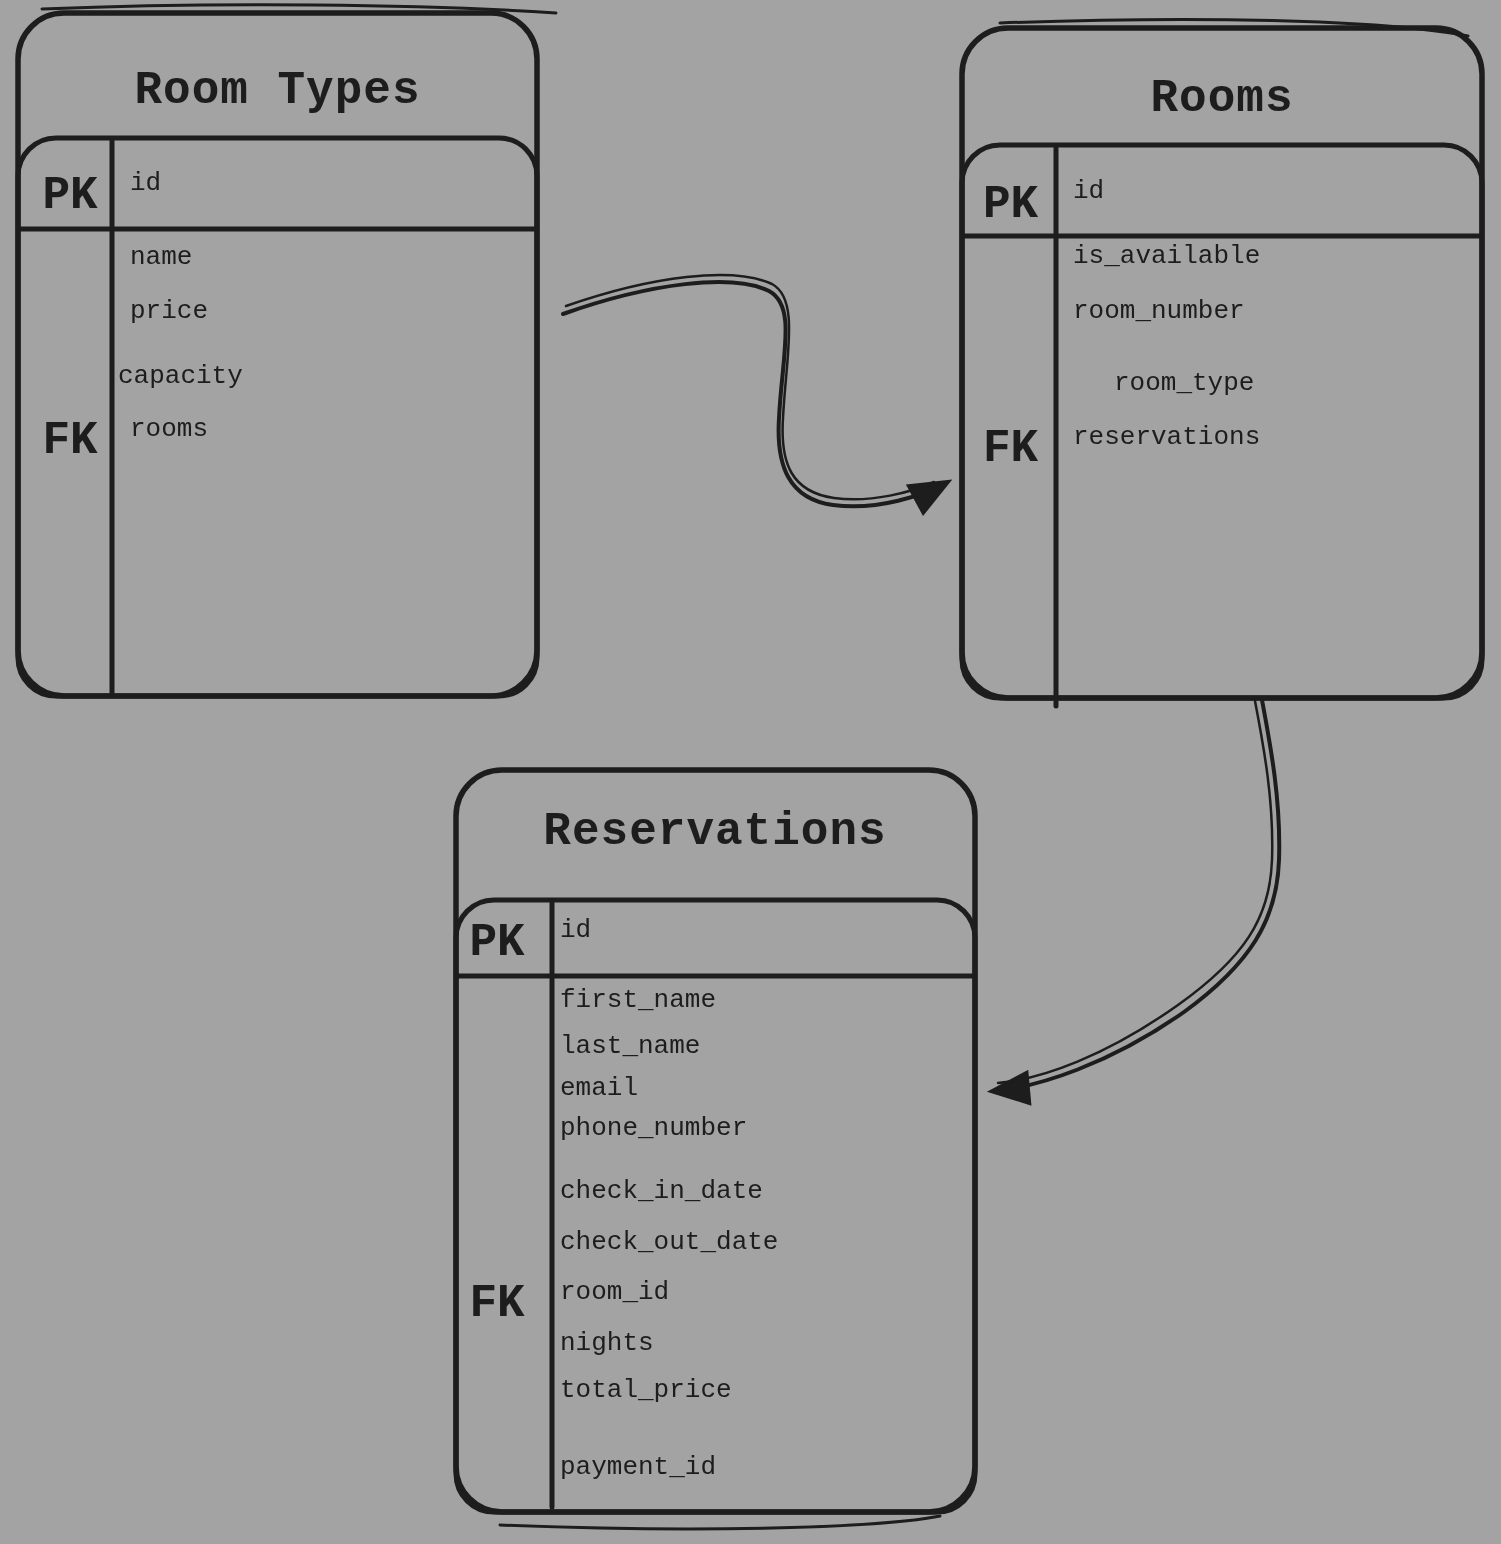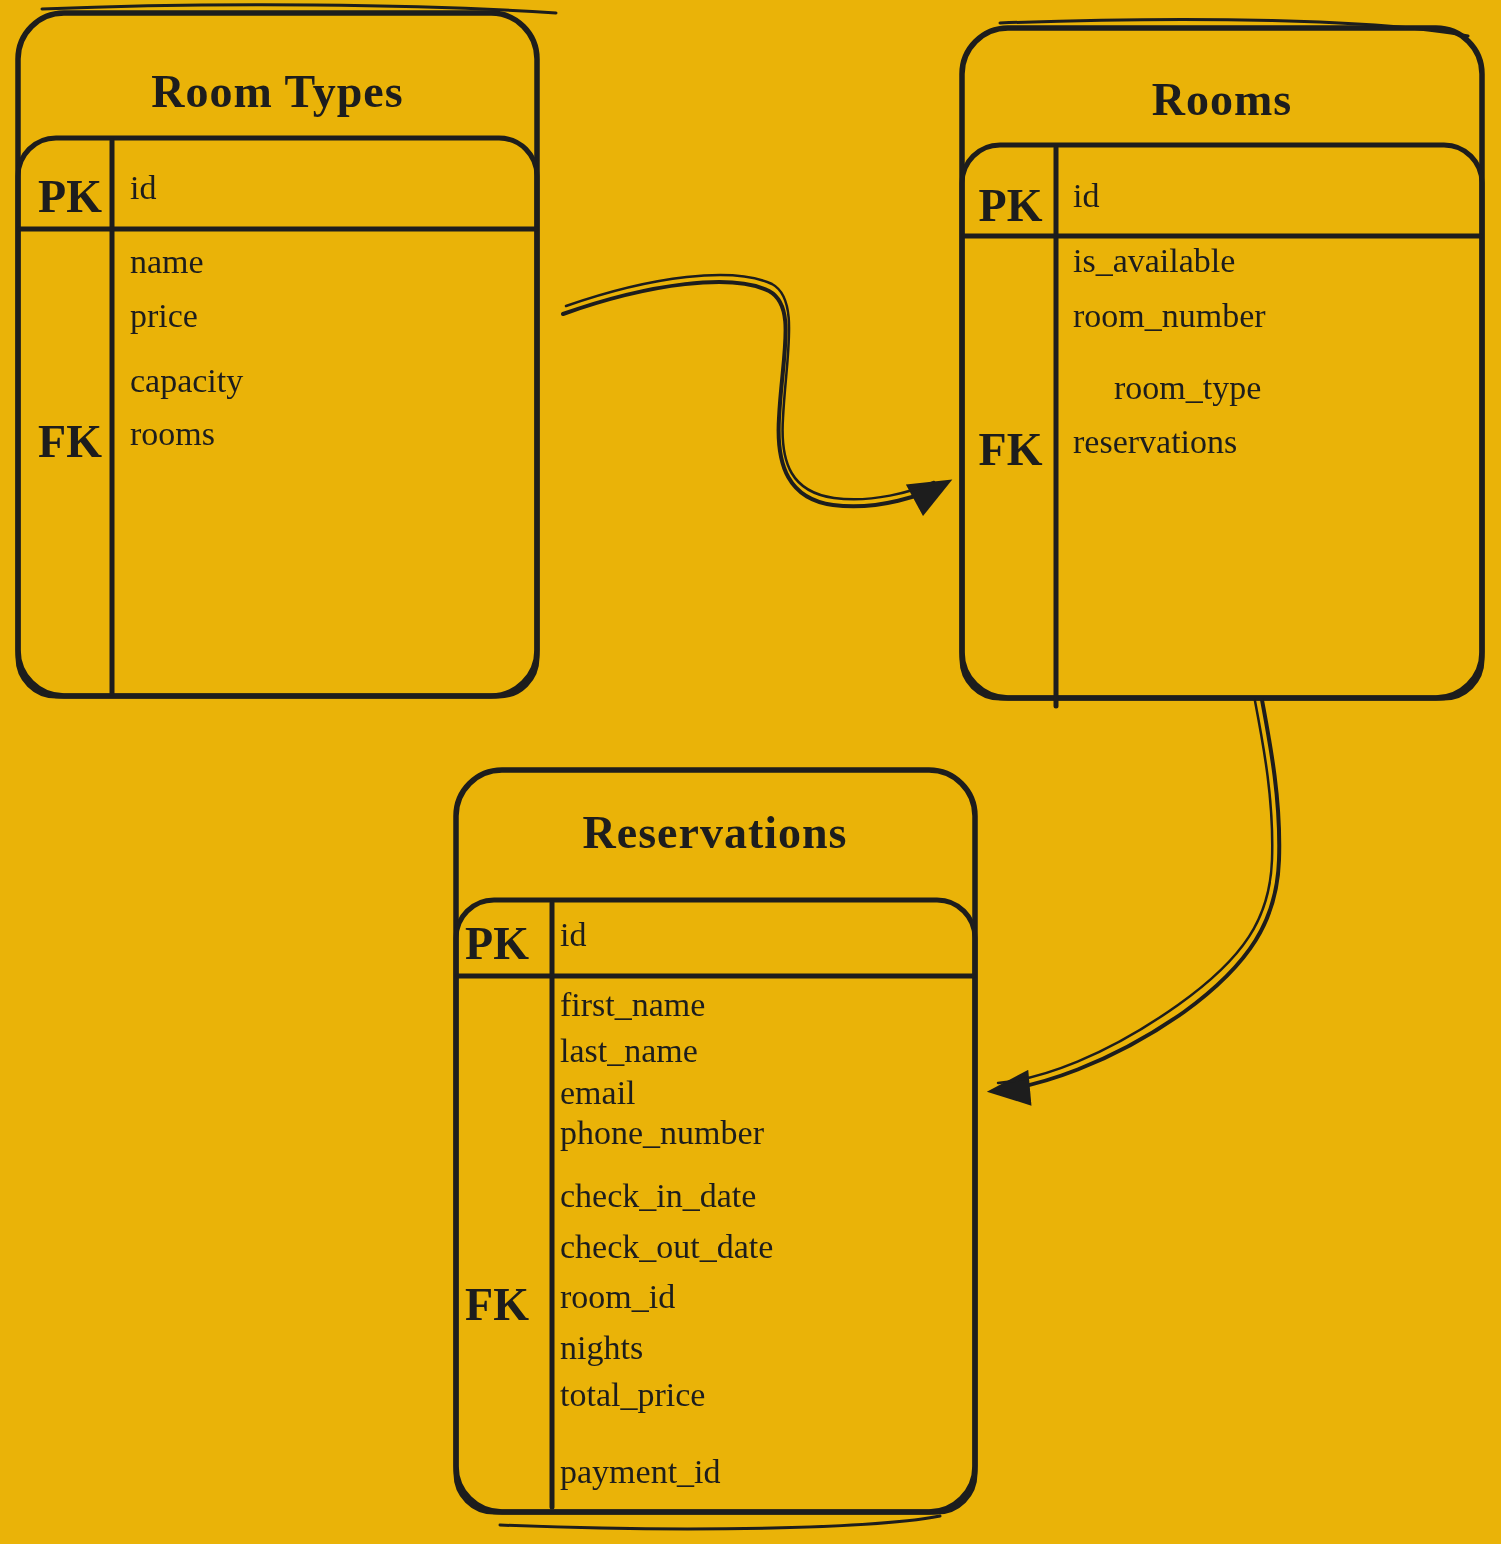--- a/index.html
+++ b/index.html
@@ -4,43 +4,43 @@
 <style>
   html, body {
     margin: 0;
     padding: 0;
     background: #ffffff;
   }
   .canvas {
     position: relative;
     width: 1501px;
     height: 1544px;
-    background: #eab308;
-    font-family: Liberation Serif, serif;
+    background: #a3a3a3;
+    font-family: Liberation Mono, monospace;
     color: #1d1d1d;
     overflow: hidden;
   }
   .strokes {
     position: absolute;
     left: 0;
     top: 0;
   }
   .t {
     position: absolute;
     white-space: nowrap;
     line-height: 1.2;
   }
   .title {
     font-size: 46px;
     font-weight: 600;
     text-align: center;
     letter-spacing: 1px;
   }
   .field {
-    font-size: 34px;
+    font-size: 26px;
     font-weight: 500;
   }
   .key {
     font-size: 46px;
     font-weight: 600;
     text-align: center;
   }
 </style>
 </head>
 <body>
@@ -90,21 +90,21 @@
         <path d="M 1255 701 C 1264 748 1274 802 1272 860 C 1270 918 1244 958 1178 1005 C 1106 1056 1042 1079 998 1083" stroke-width="2.5"></path>
       </g>
     </g>
   </svg>
 
   <div class="t title" style="left:18px; top:64px; width:519px;">Room Types</div>
   <div class="t key" style="left:28px; top:169px; width:84px;">PK</div>
   <div class="t field" style="left:130px; top:168px;">id</div>
   <div class="t field" style="left:130px; top:242px;">name</div>
   <div class="t field" style="left:130px; top:296px;">price</div>
-  <div class="t field" style="left:130px; top:361px;">capacity</div>
+  <div class="t field" style="left:118px; top:361px;">capacity</div>
   <div class="t key" style="left:28px; top:414px; width:84px;">FK</div>
   <div class="t field" style="left:130px; top:414px;">rooms</div>
 
   <div class="t title" style="left:962px; top:72px; width:520px;">Rooms</div>
   <div class="t key" style="left:968px; top:178px; width:85px;">PK</div>
   <div class="t field" style="left:1073px; top:176px;">id</div>
   <div class="t field" style="left:1073px; top:241px;">is_available</div>
   <div class="t field" style="left:1073px; top:296px;">room_number</div>
   <div class="t field" style="left:1073px; top:368px;margin-left:41px;">room_type</div>
   <div class="t key" style="left:968px; top:422px; width:85px;">FK</div>

